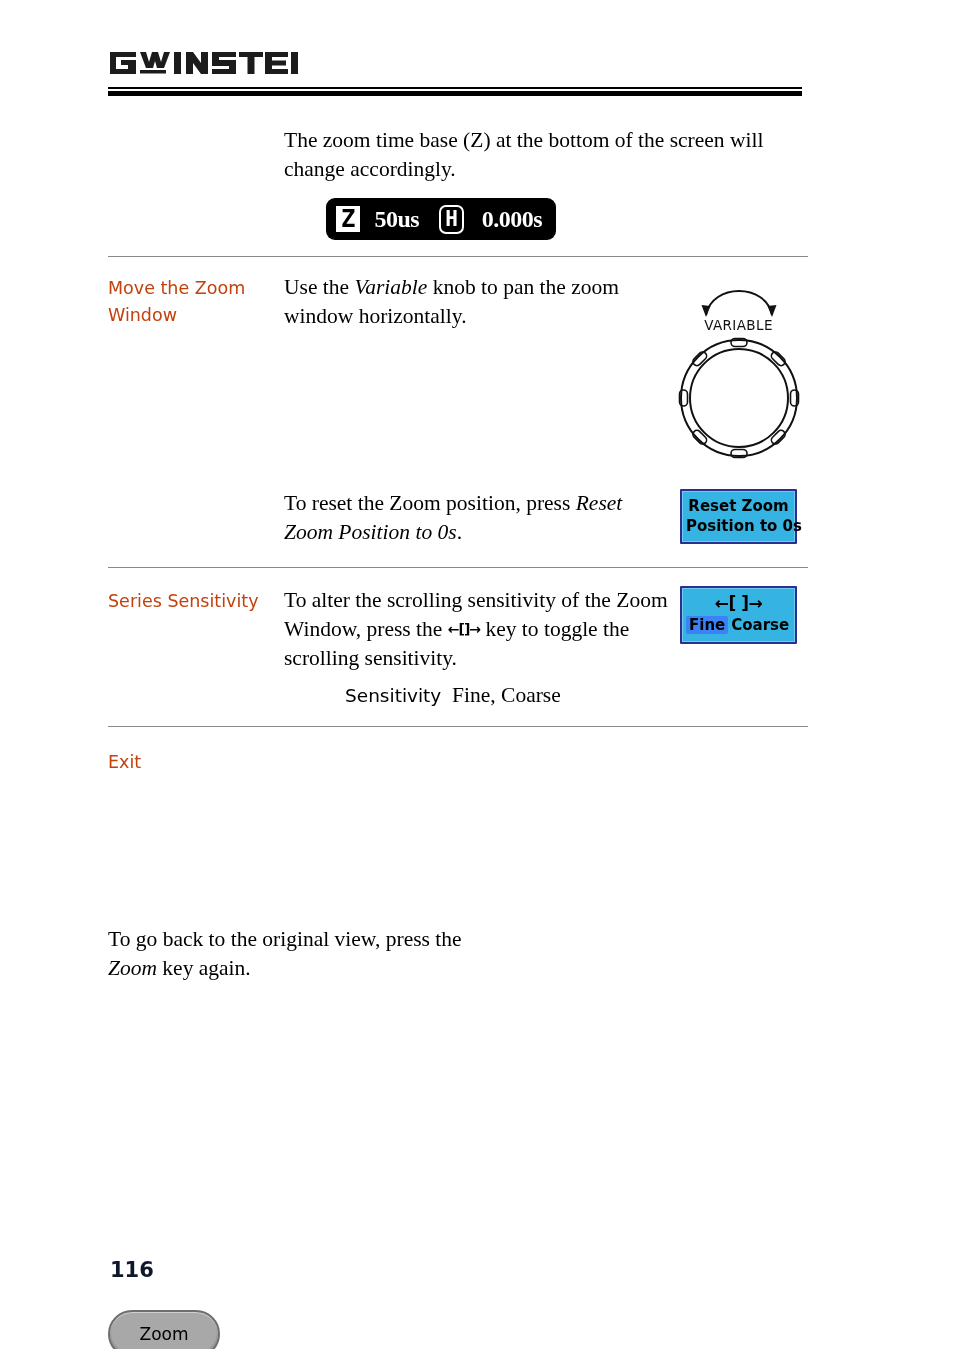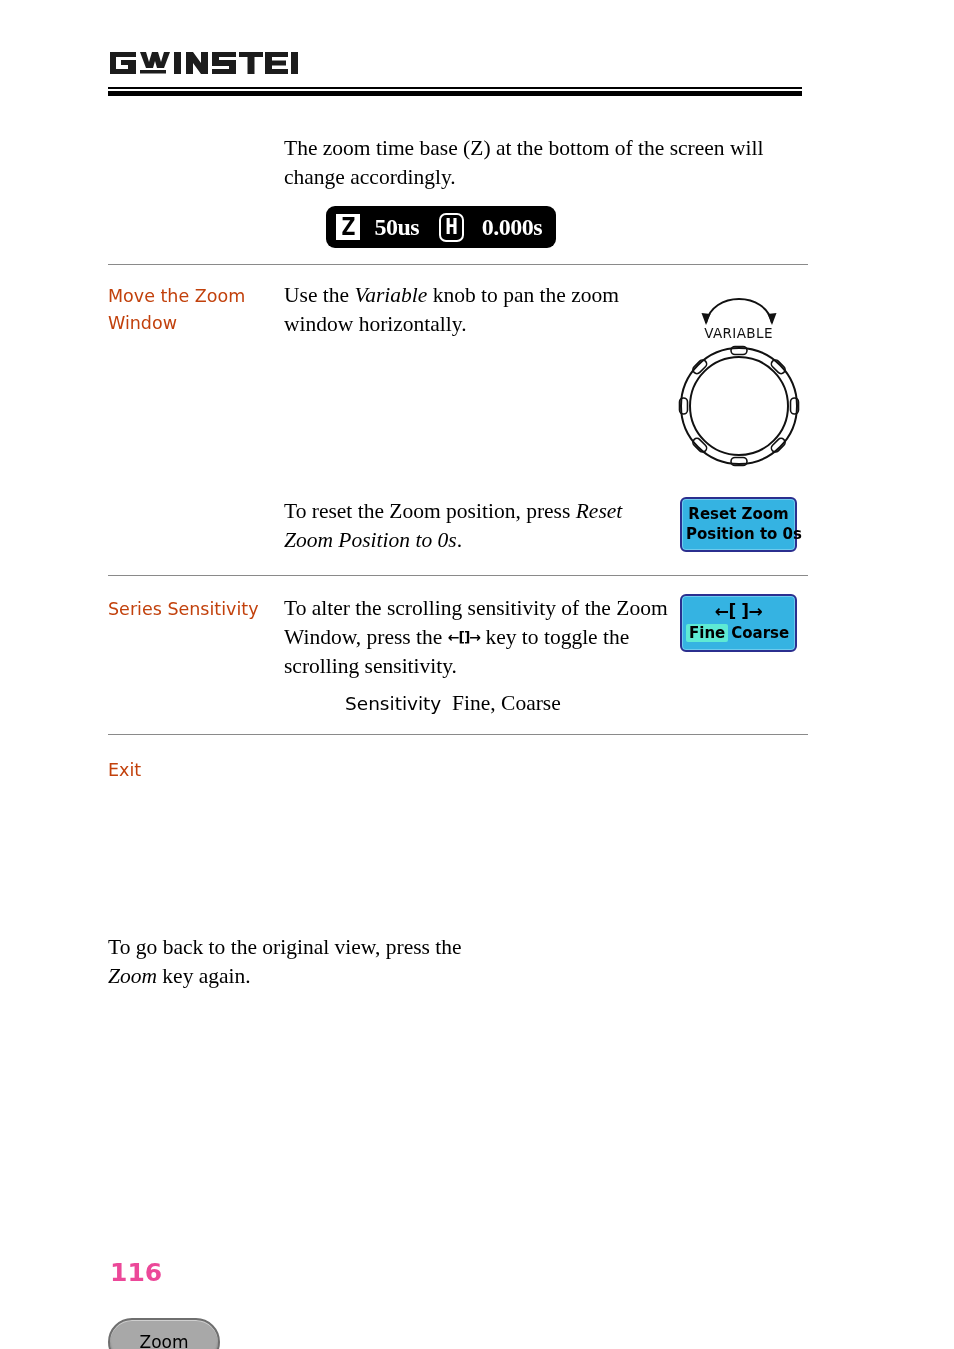--- a/index.html
+++ b/index.html
@@ -173,21 +173,21 @@
     margin-bottom: 4px;
   }
   .knob-dial { display: block; margin: 0 auto; }
 
   
   .softkey {
     width: 117px;
     box-sizing: border-box;
     background: #35b3e2;
     border: 2px solid #2b2f8f;
-    border-radius: 6px;
+    border-radius: 1px;
     box-shadow: inset 0 0 0 1px #6ecbee;
     padding: 5px 4px 6px 4px;
     text-align: center;
     font-family: "DejaVu Sans", sans-serif;
     font-weight: bold;
     color: #000;
   }
   .softkey-line {
     font-size: 15px;
     line-height: 20px;
@@ -199,21 +199,21 @@
     letter-spacing: -0.5px;
     white-space: nowrap;
   }
   .softkey-choice {
     font-size: 15px;
     line-height: 21px;
     white-space: nowrap;
     margin-top: 1px;
   }
   .choice-on {
-    background: #5eead4;
+    background: #3b82f6;
     padding: 0 3px;
     border-radius: 2px;
   }
   .choice-off { padding: 0 3px; }
 
   
   .hardkey {
     width: 112px;
     height: 48px;
     box-sizing: border-box;
@@ -245,22 +245,22 @@
   }
   .pad-row-tall { padding: 16px 0 22px 0; }
 
   
   .page-number {
     position: absolute;
     left: 110px;
     top: 1258px;
     font-family: "DejaVu Sans", sans-serif;
     font-weight: bold;
-    font-size: 25px;
-    color: #ec4899;
+    font-size: 21px;
+    color: #0f172a;
   }
 </style>
 </head>
 <body>
 
 <div class="page-header">
 
   <div class="logo" title="GW INSTEK">
     <svg width="190" height="30" viewBox="0 0 190 30" aria-label="GW INSTEK">
       <g fill="#1c1c1c">
@@ -285,21 +285,21 @@
     </svg>
   </div>
 
 
   <div class="header-rule-thin"></div>
   <div class="header-rule-thick"></div>
 </div>
 
 <div class="content">
 
-  <div class="row" style="padding-bottom:16px;margin-top:8px;">
+  <div class="row" style="padding-bottom:16px;">
     <div class="col-label"></div>
     <div style="flex:1 1 auto;">
       <div class="col-body" style="width:520px;">The zoom time base (Z) at the bottom of the screen will change accordingly.</div>
 
       <div class="lcd-wrap">
         <div class="lcd">
           <span class="lcd-badge">Z</span>
           <span class="lcd-text">50us</span>
           <span class="lcd-hbox">H</span>
           <span class="lcd-text">0.000s</span>

